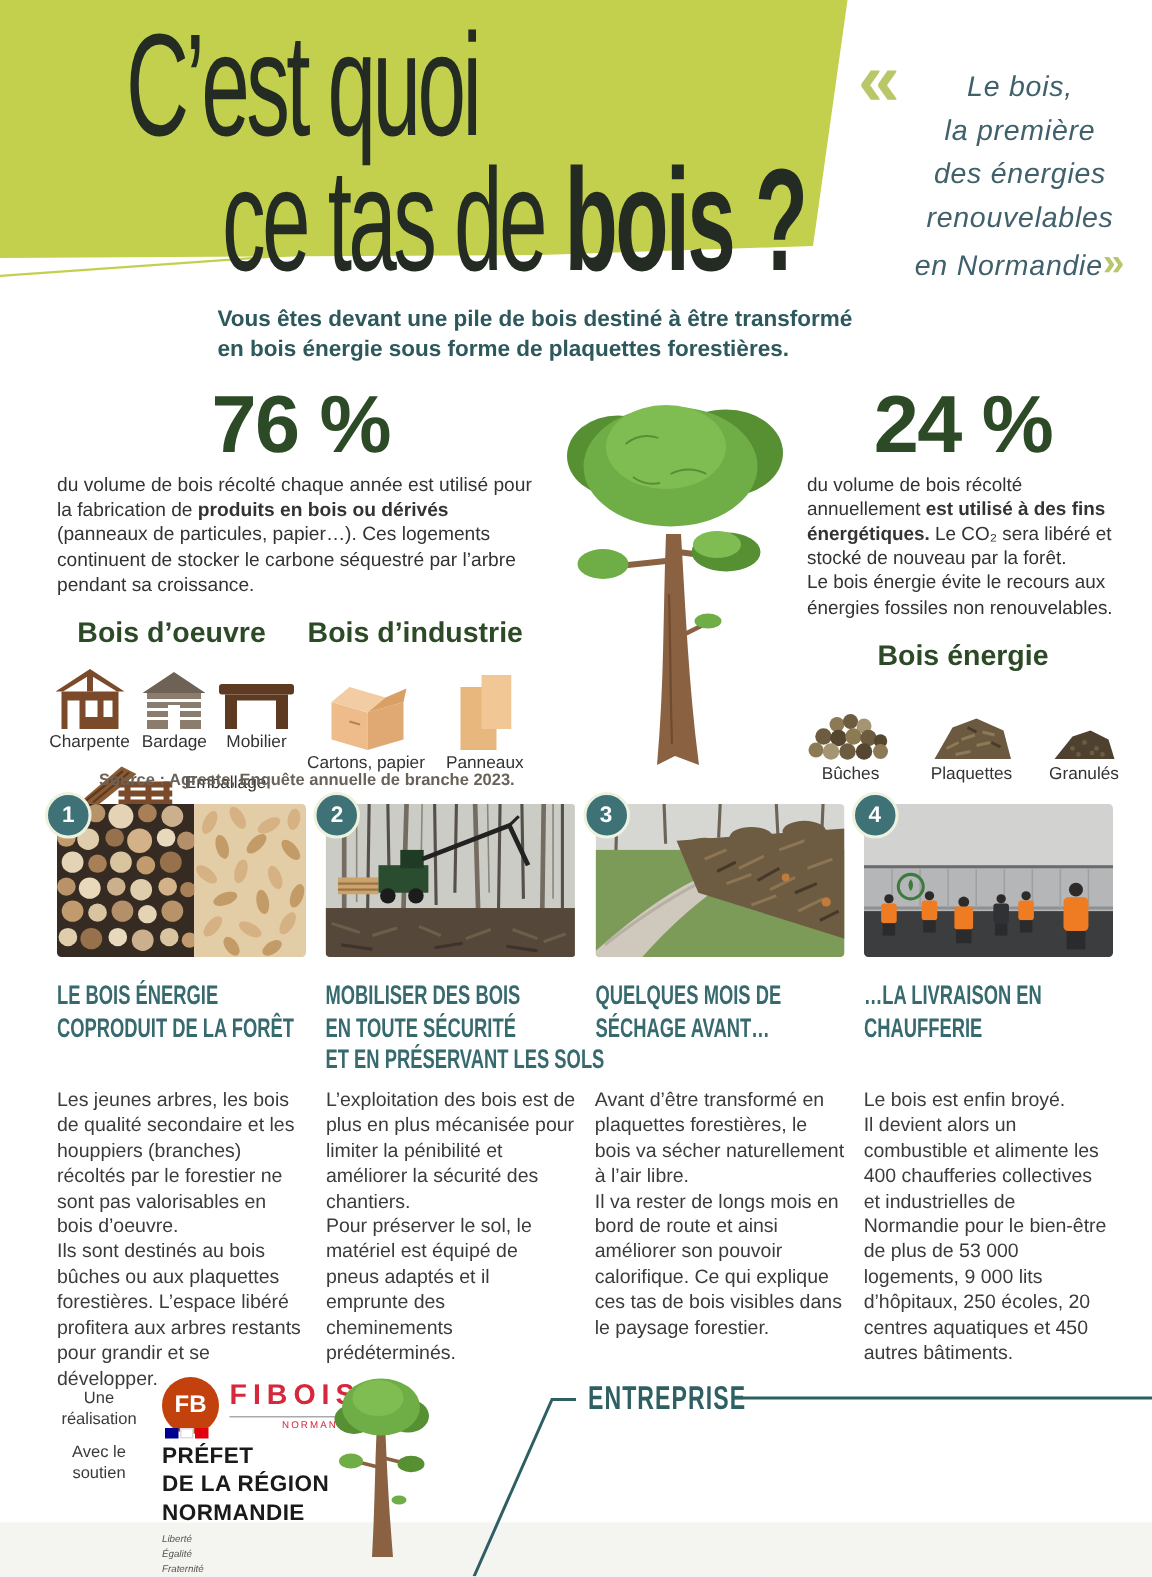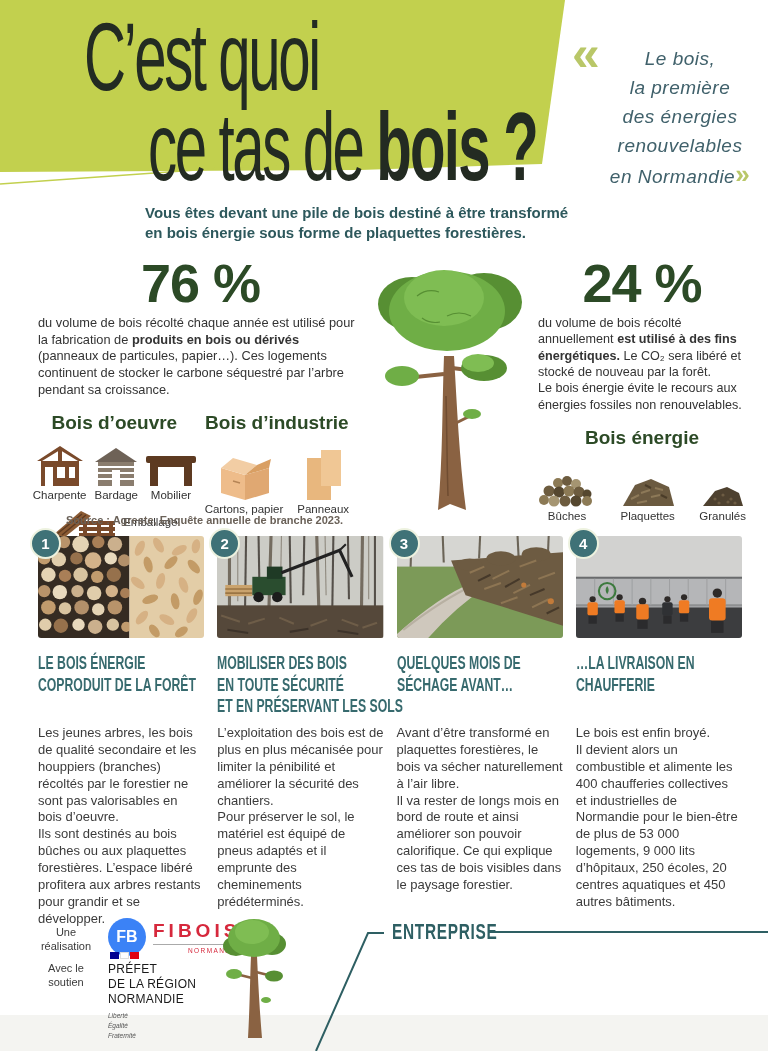--- a/index.html
+++ b/index.html
@@ -44,29 +44,29 @@
          background:#3f7277;border:2px solid #edf2df;color:#fff;font-weight:700;font-size:15px;
          display:flex;align-items:center;justify-content:center;}
   .step-title{margin:15px 0 6px;min-height:66px;color:#376a6e;font-size:18px;font-weight:700;
               line-height:1.2;transform:scaleX(.68);transform-origin:0 0;}
   .step-title div{white-space:nowrap;}
   .step-body{margin:0;font-size:13px;line-height:1.3;color:#3b3b3b;white-space:pre-line;}
 
   
   .foot-label{position:absolute;font-size:11px;color:#3a3a3a;text-align:center;line-height:1.25;width:64px;}
   .fibois{position:absolute;left:108px;top:918px;display:flex;align-items:center;gap:7px;}
-  .fibois-circle{width:38px;height:38px;border-radius:50%;background:#3b82f6;color:#fff;
+  .fibois-circle{width:38px;height:38px;border-radius:50%;background:#c2410c;color:#fff;
                  font-weight:700;font-size:16px;display:flex;align-items:center;justify-content:center;}
   .fibois-name{color:#d6283c;font-weight:700;font-size:19px;letter-spacing:4px;
                border-bottom:1px solid #aaa;padding-bottom:2px;}
   .fibois-region{color:#d6283c;font-size:6.5px;letter-spacing:1.4px;text-align:right;margin-top:2px;}
   .prefet{position:absolute;left:108px;top:952px;}
   .prefet-flag{display:flex;gap:1px;margin-bottom:3px;margin-left:2px;}
   .prefet-flag span{display:block;width:9px;height:7px;}
-  .prefet-lines{font-size:12px;font-weight:400;color:#1a1a1a;line-height:1.25;letter-spacing:.3px;}
+  .prefet-lines{font-size:15px;font-weight:700;color:#1a1a1a;line-height:1.25;letter-spacing:.3px;}
   .prefet-motto{margin-top:4px;font-size:6.5px;font-style:italic;color:#555;line-height:1.55;}
   .entreprise{position:absolute;left:392px;top:919px;font-size:22px;font-weight:700;color:#2e5f63;
               letter-spacing:1px;transform:scaleX(.7);transform-origin:0 0;white-space:nowrap;}
   .bottom-band{position:absolute;left:0;right:0;bottom:0;height:36px;background:#f4f4f1;}
 </style>
 </head>
 <body>
 
 <div class="page">
 

